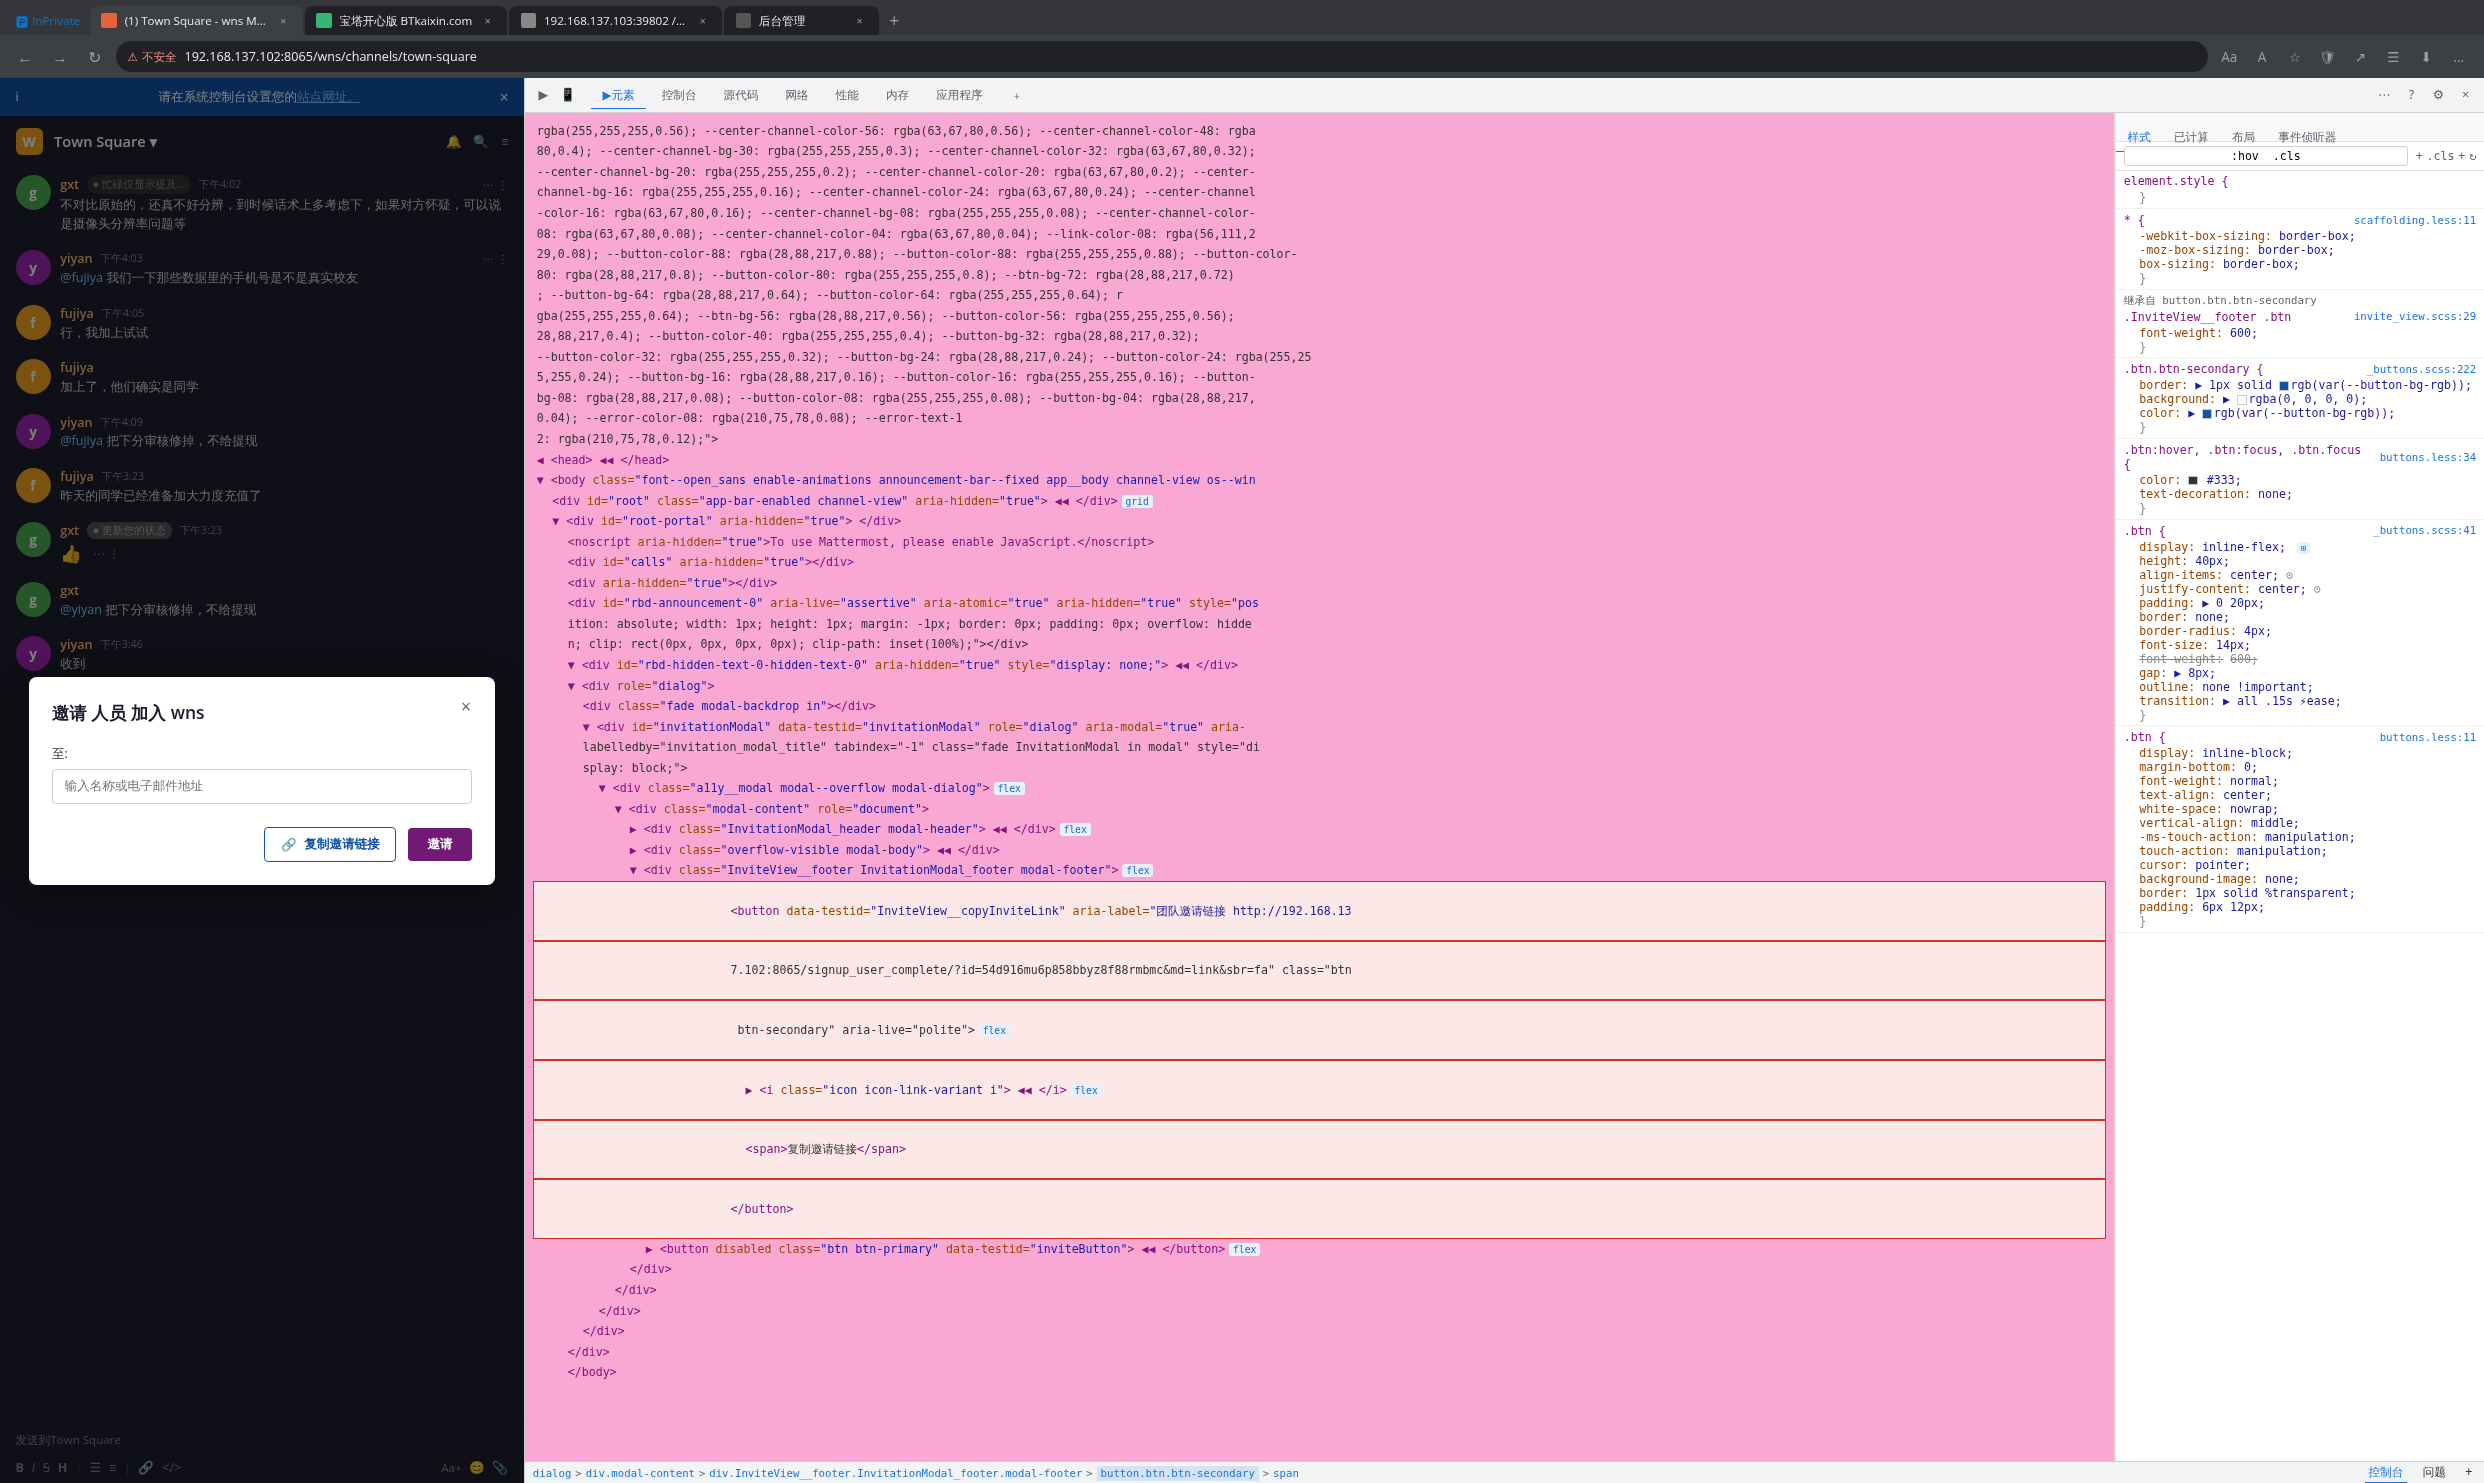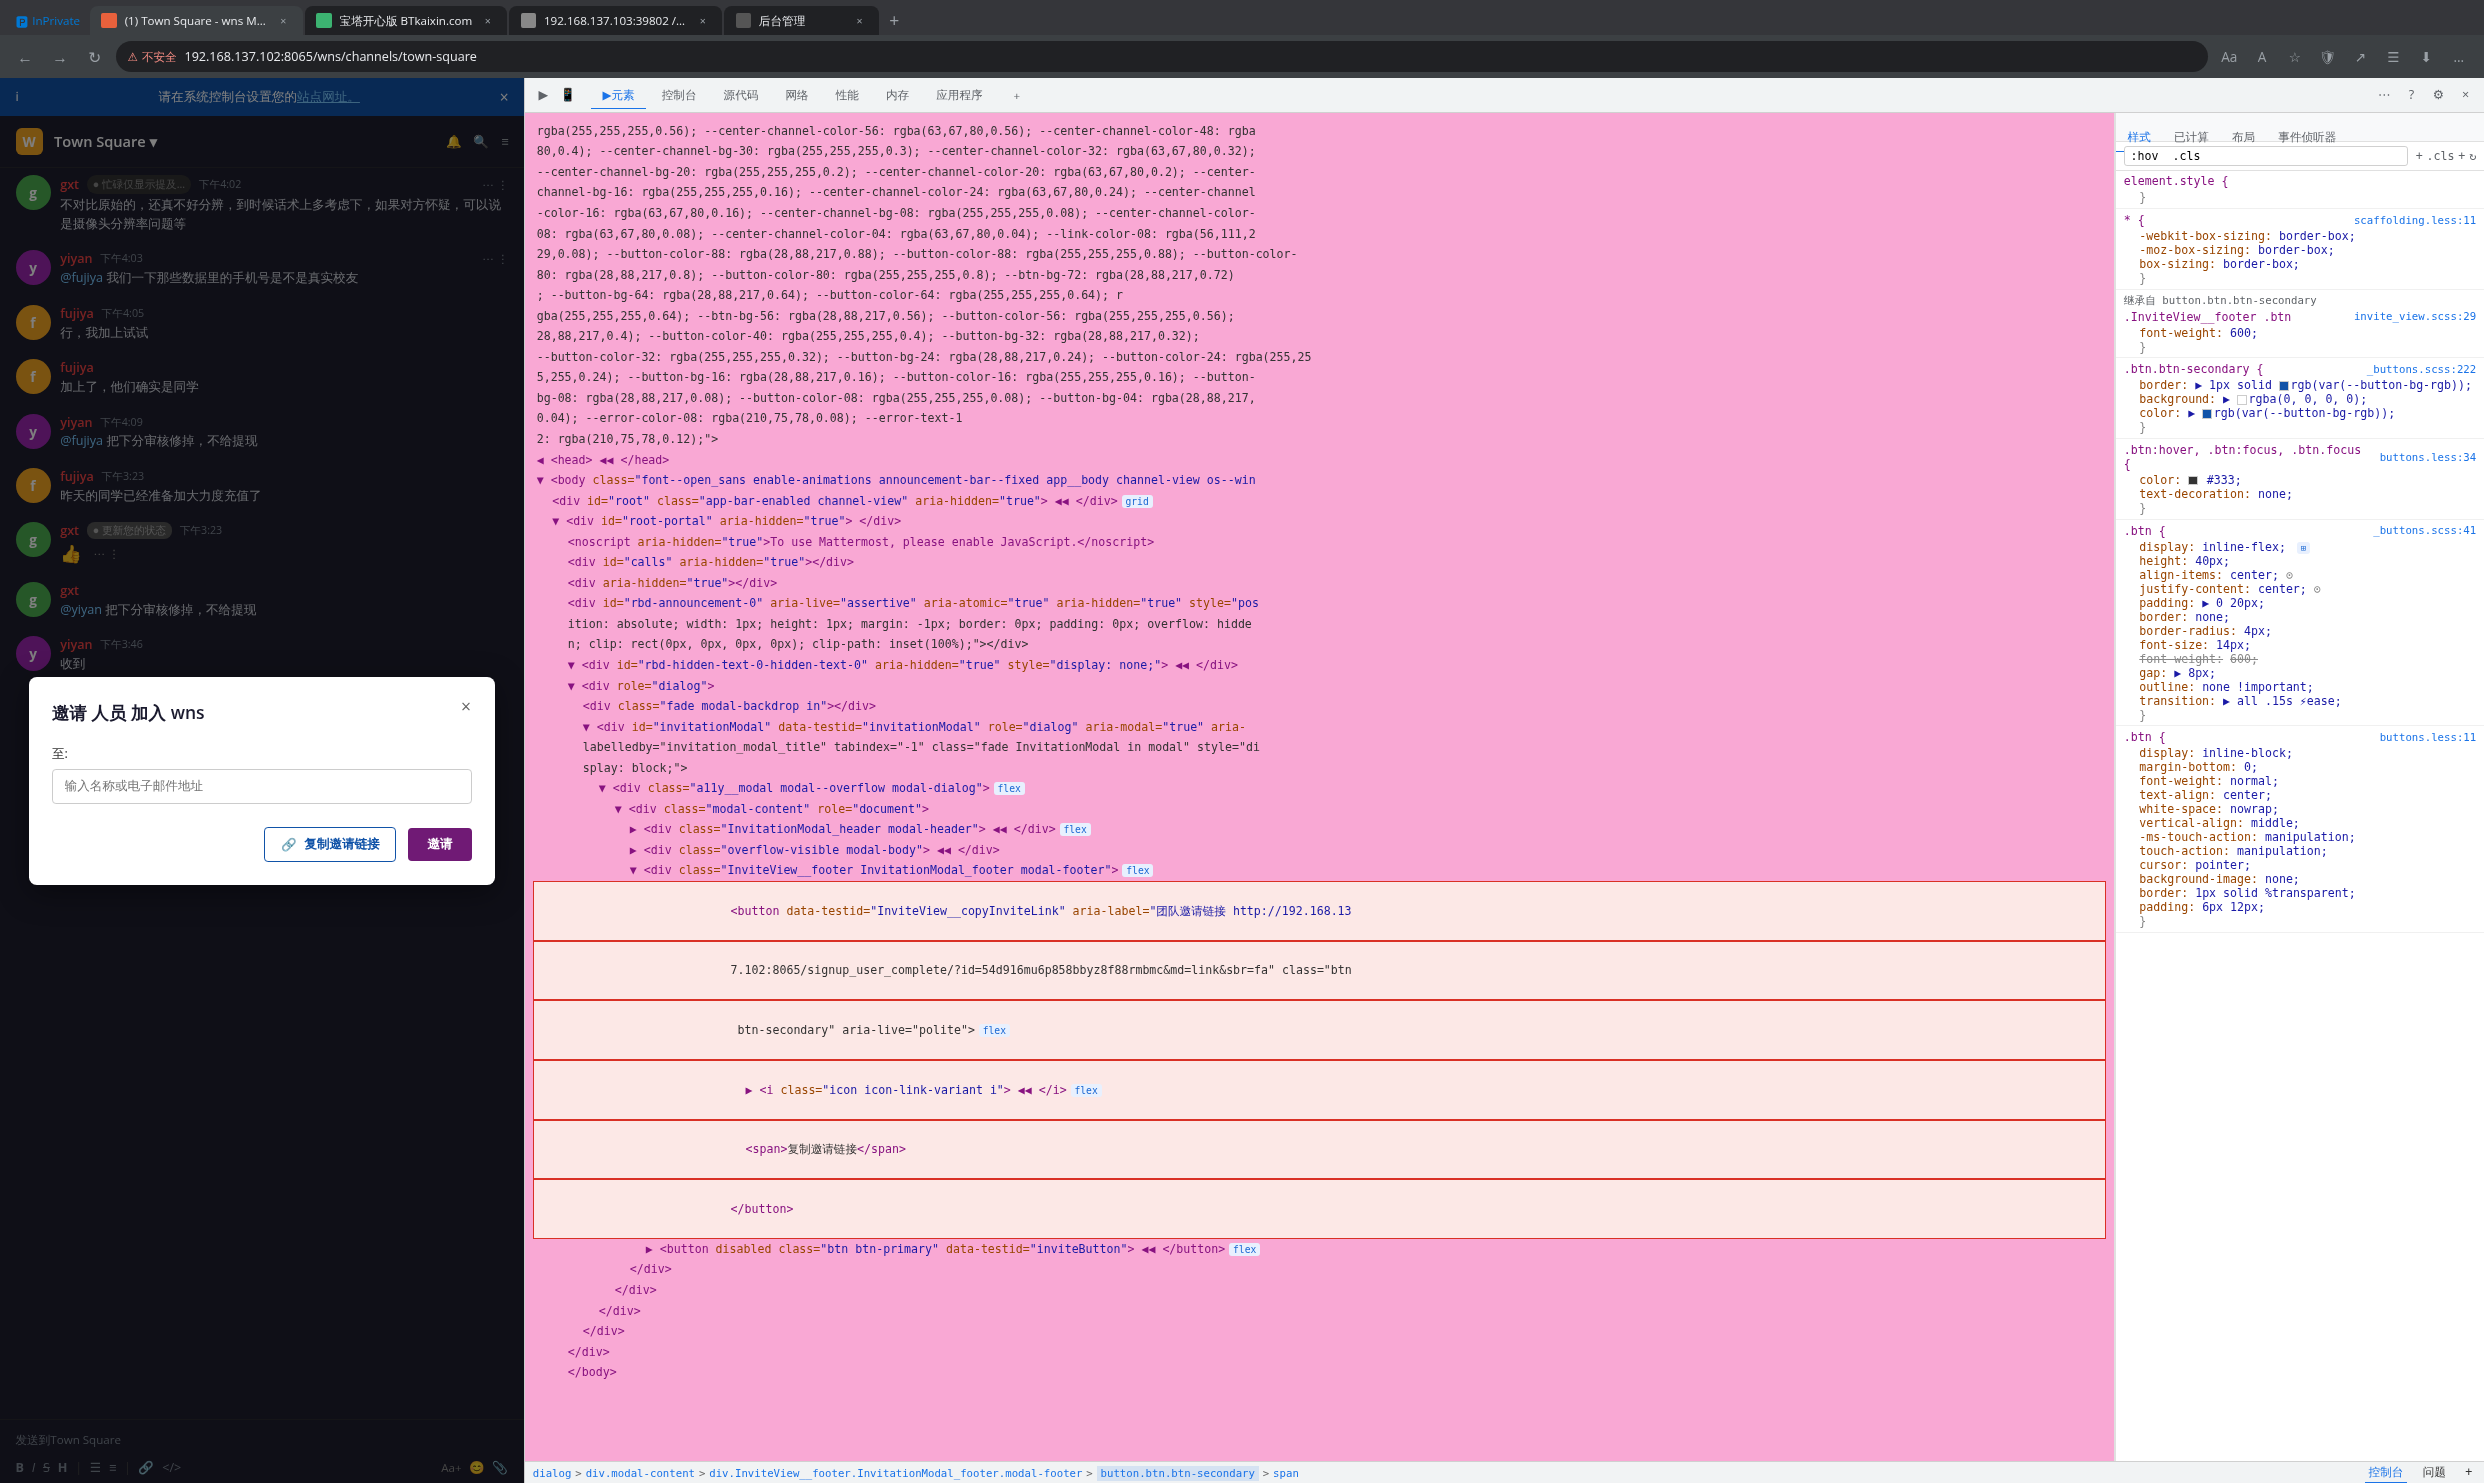--- a/index.html
+++ b/index.html
@@ -243,21 +243,21 @@
 
     .mm-msg-content { flex: 1; }
 
     .mm-msg-header {
       display: flex;
       align-items: center;
       gap: 7.8px;
       margin-bottom: 1.9px;
     }
 
-    .mm-msg-author { color: #ef4444; font-weight: 600; font-size: 12.6px; }
+    .mm-msg-author { color: #fdba74; font-weight: 600; font-size: 12.6px; }
     .mm-msg-time { color: #7f8894; font-size: 10.7px; }
     .mm-msg-text { color: #d1d4dc; font-size: 12.6px; line-height: 1.5; }
     .mm-msg-mention { color: #7bc9ff; }
 
     
     .modal-backdrop {
       position: absolute;
       top: 0;
       left: 0;
       right: 0;
@@ -494,20 +494,21 @@
     }
 
     .styles-filter-input {
       flex: 1;
       border: 1px solid #d0d0d0;
       border-radius: 2.9px;
       padding: 1.9px 5.8px;
       font-size: 11.6px;
       outline: none;
       font-family: monospace;
+      text-align: center;
     }
 
     .styles-filter-actions {
       display: flex;
       gap: 3.9px;
       color: #5f6368;
     }
 
     .styles-section {
       padding: 3.9px 7.8px;

